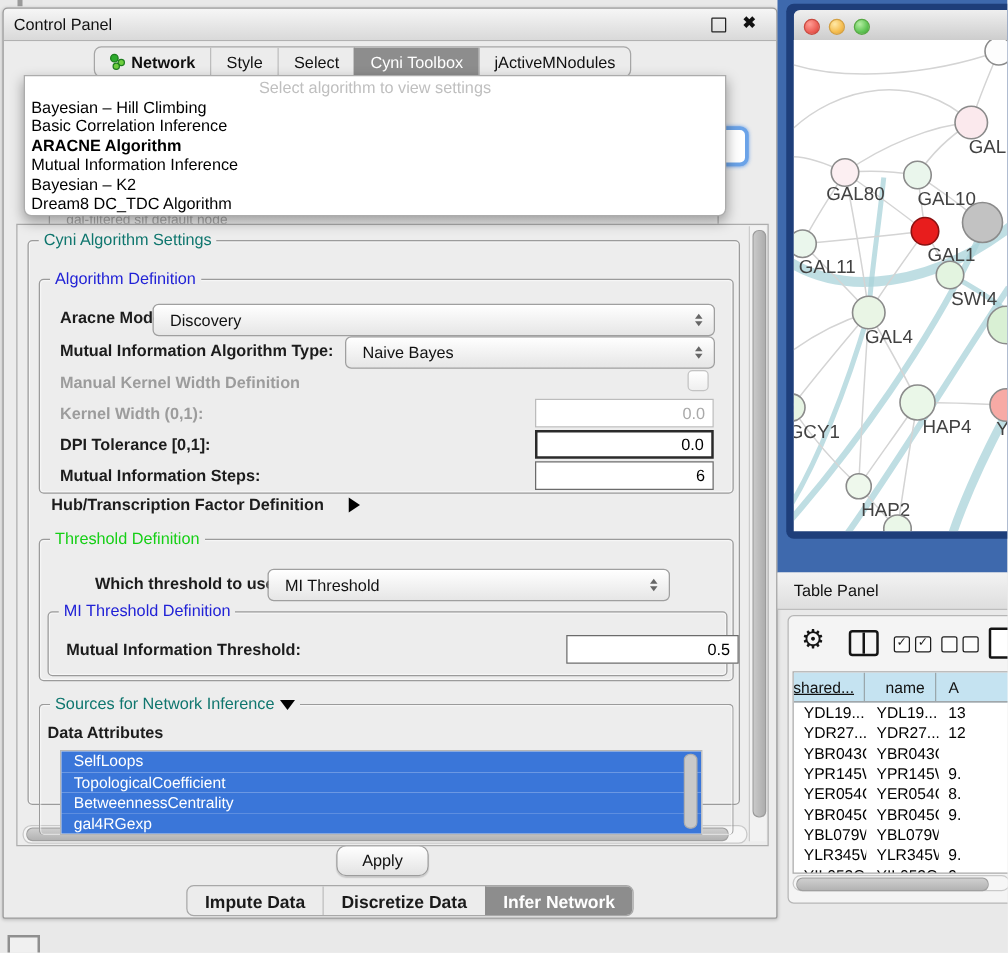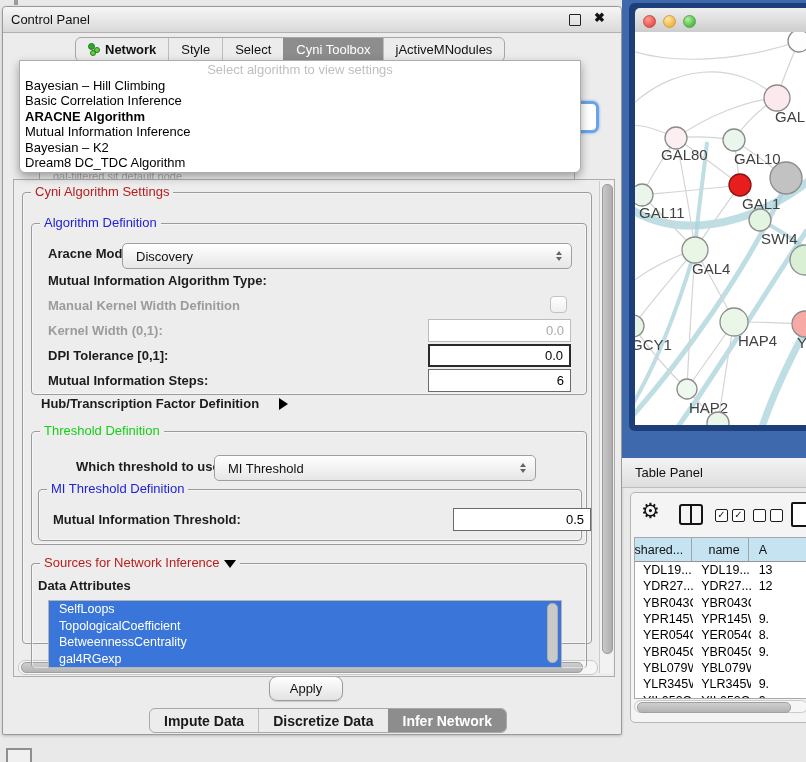--- a/index.html
+++ b/index.html
@@ -48,21 +48,21 @@
   .vscroll{position:absolute;right:1px;top:1px;width:13px;height:492px;background:#f2f2f2;border-left:1px solid #cccccc;}
   .vscroll .thumb{position:absolute;left:2px;top:3px;width:9px;height:468px;border-radius:5px;
     background:linear-gradient(90deg,#c9c9c9,#adadad);border:1px solid #9b9b9b;}
   .hscroll{position:absolute;left:4px;top:480px;width:578px;height:13px;background:#f6f6f6;
     border:1px solid #c9c9c9;border-radius:7px;}
   .hscroll .thumb{position:absolute;left:2px;top:1px;width:560px;height:9px;border-radius:5px;
     background:linear-gradient(#cfcfcf,#b3b3b3);border:1px solid #a0a0a0;}
 
   .group{position:absolute;border:1px solid #9b9b9b;border-radius:4px;
     box-shadow:inset 0 0 0 1px rgba(255,255,255,.5);}
-  .gtitle{position:absolute;top:-9px;left:8px;background:#ededed;padding:0 4px;font-size:13px;color:#b91c1c;white-space:nowrap;}
+  .gtitle{position:absolute;top:-9px;left:8px;background:#ededed;padding:0 4px;font-size:13px;color:#0f766e;white-space:nowrap;}
   .gtitle.blue{color:#2122d6;}
   .gtitle.green{color:#16cf16;}
 
   .lbl{position:absolute;font-size:13px;font-weight:bold;color:#1c1c1c;white-space:nowrap;}
   .lbl.disabled{color:#9c9c9c;}
 
   .combo{position:absolute;border:1px solid #9f9f9f;border-radius:5px;
     background:linear-gradient(#ffffff,#e6e6e6);box-shadow:inset 0 1px 0 rgba(255,255,255,.9);}
   .combo .txt{position:absolute;left:13px;top:50%;transform:translateY(-50%);font-size:13px;color:#111;}
   .combo .arrows{position:absolute;right:9px;top:50%;transform:translateY(-50%);
@@ -213,20 +213,27 @@
         <span class="lbl" style="left:16px;top:22px;">Aracne Mode:</span>
         <div class="combo" style="left:90px;top:19px;width:448px;height:24px;">
           <span class="txt">Discovery</span>
           <span class="arrows">
               <i class="tri-up"></i>
               <i class="tri-dn"></i>
             </span>
         </div>
 
         <span class="lbl" style="left:16px;top:49px;">Mutual Information Algorithm Type:</span>
+        <div class="combo" style="left:244px;top:45px;width:294px;height:24px;">
+          <span class="txt">Naive Bayes</span>
+          <span class="arrows">
+              <i class="tri-up"></i>
+              <i class="tri-dn"></i>
+            </span>
+        </div>
 
         <span class="lbl disabled" style="left:16px;top:74px;">Manual Kernel Width Definition</span>
         <span class="checkbox" style="left:518px;top:72px;"></span>
 
         <span class="lbl disabled" style="left:16px;top:99px;">Kernel Width (0,1):</span>
         <div class="field dis" style="left:396px;top:95px;width:143px;height:23px;">
           <span>0.0</span>
         </div>
 
         <span class="lbl" style="left:16px;top:124px;">DPI Tolerance [0,1]:</span>
@@ -384,21 +391,21 @@
       <span class="cb">✓</span>
   </span>
   <span class="cbpair" style="left:122px;">
     <span class="cb"></span>
       <span class="cb"></span>
   </span>
   <span class="tp-docicon"></span>
 
   <div class="tp-table">
     <div class="tp-header">
-        <div class="tp-hcell" style="width: 77px;">shared...</div>
+        <div class="tp-hcell" style="width: 77px; text-decoration: underline;">shared...</div>
         <div class="tp-hcell" style="width: 76px;">name</div>
         <div class="tp-hcell" style="width: 80px; justify-content: flex-start; padding-left: 10px;">A</div>
       </div>
     <div>
         <div class="tp-row">
           <div class="tp-cell" style="width: 77px;">YDL19...</div>
           <div class="tp-cell" style="width: 76px;">YDL19...</div>
           <div class="tp-cell" style="width: 80px;">13</div>
         </div>
         <div class="tp-row">

